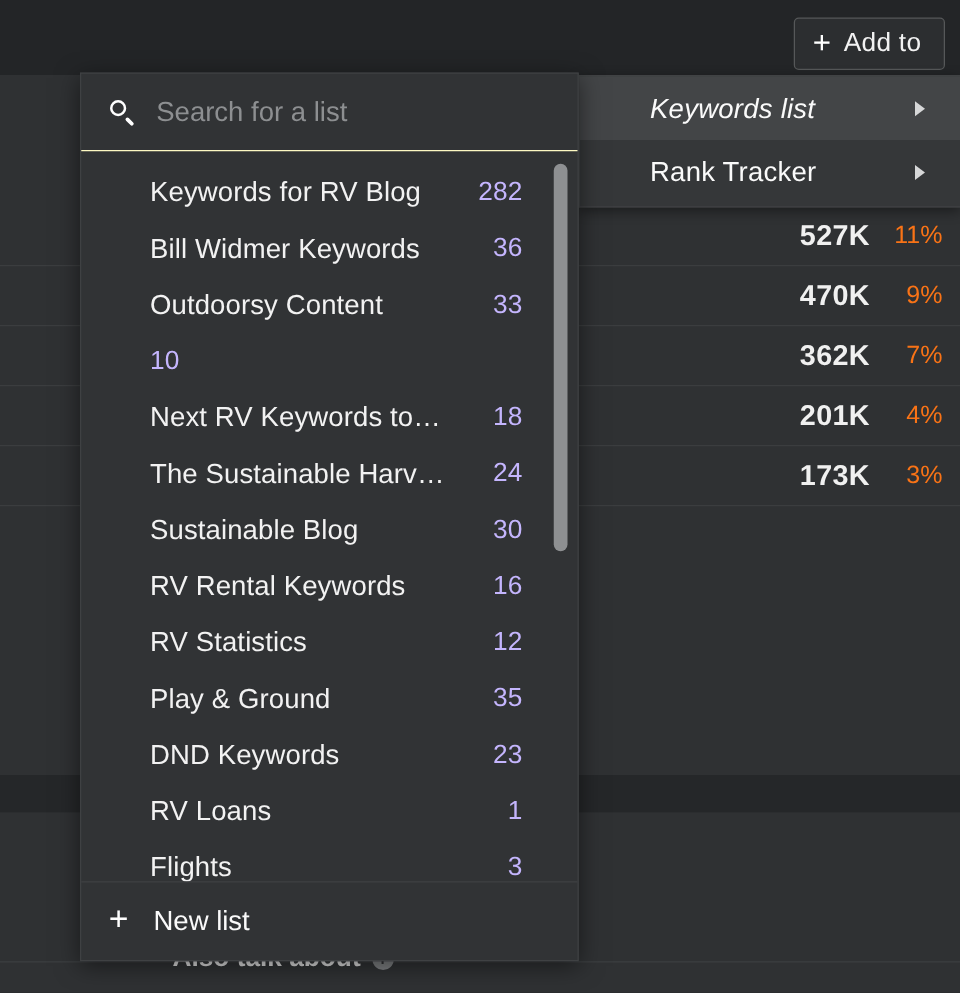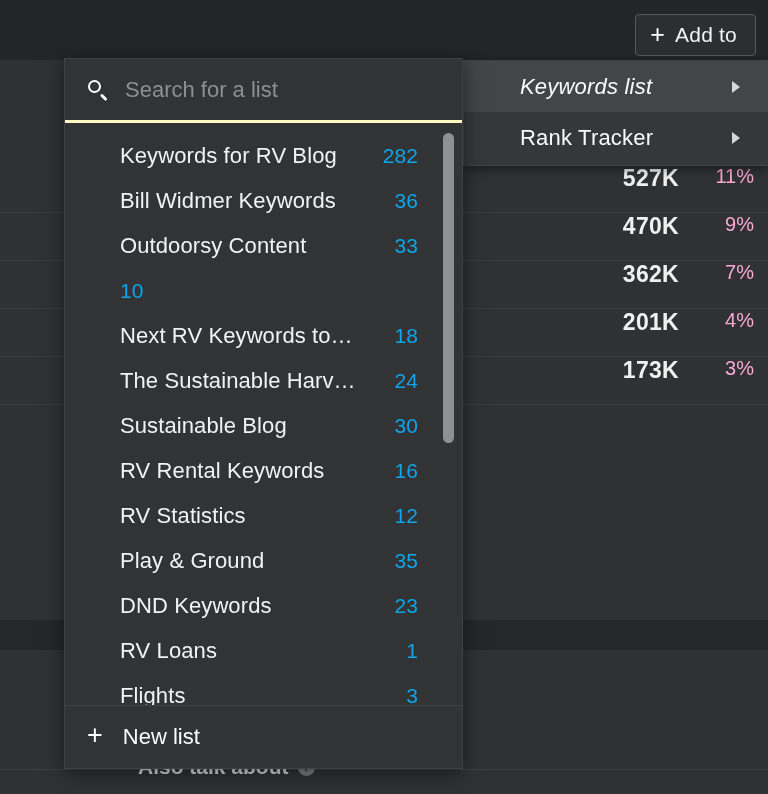--- a/index.html
+++ b/index.html
@@ -72,33 +72,33 @@
   .bg-table {
     position: absolute;
     left: 462px; top: 165px;
     width: 306px;
   }
   .bg-row {
     position: relative;
     height: 47px;
     border-bottom: 1px solid #3b3d3f;
     display: flex;
-    align-items: flex-start;
+    align-items: center;
     justify-content: flex-end;
     padding-right: 14px;
-    gap: 31px;
+    gap: 14px;
   }
   .bg-vol {
     color: #f0f0f0;
     font-size: 23px;
     font-weight: 700;
     letter-spacing: .3px;
   }
   .bg-pct {
-    color: #f9a8d4;
+    color: #f97316;
     font-size: 20px;
     min-width: 44px;
     text-align: right;
   }
   .bg-left-rows {
     position: absolute;
     left: 0; top: 165px;
     width: 462px;
   }
   .bg-left-row {
@@ -186,21 +186,21 @@
     display: flex;
     flex-direction: column;
   }
   .dd-search {
     height: 61px;
     flex: 0 0 61px;
     display: flex;
     align-items: center;
     gap: 16px;
     padding: 0 18px 0 22px;
-    border-bottom: 3px solid #fef9c3;
+    border-bottom: 1px solid #fef9c3;
   }
   .search-glass {
     width: 22px; height: 22px;
     flex: 0 0 22px;
     position: relative;
   }
   .search-glass::before {
     content: "";
     position: absolute;
     left: 1px; top: 1px;
@@ -256,21 +256,21 @@
   }
   .dd-item .name {
     flex: 1 1 auto;
     white-space: nowrap;
     overflow: hidden;
     text-overflow: ellipsis;
     padding-right: 12px;
   }
   .dd-item .count {
     flex: 0 0 auto;
-    color: #0ea5e9;
+    color: #c4b5fd;
     font-size: 21px;
   }
 
   .dd-scrollbar-track {
     position: absolute;
     right: 8px; top: 8px;
     width: 11px;
     bottom: 8px;
     background: transparent;
   }

